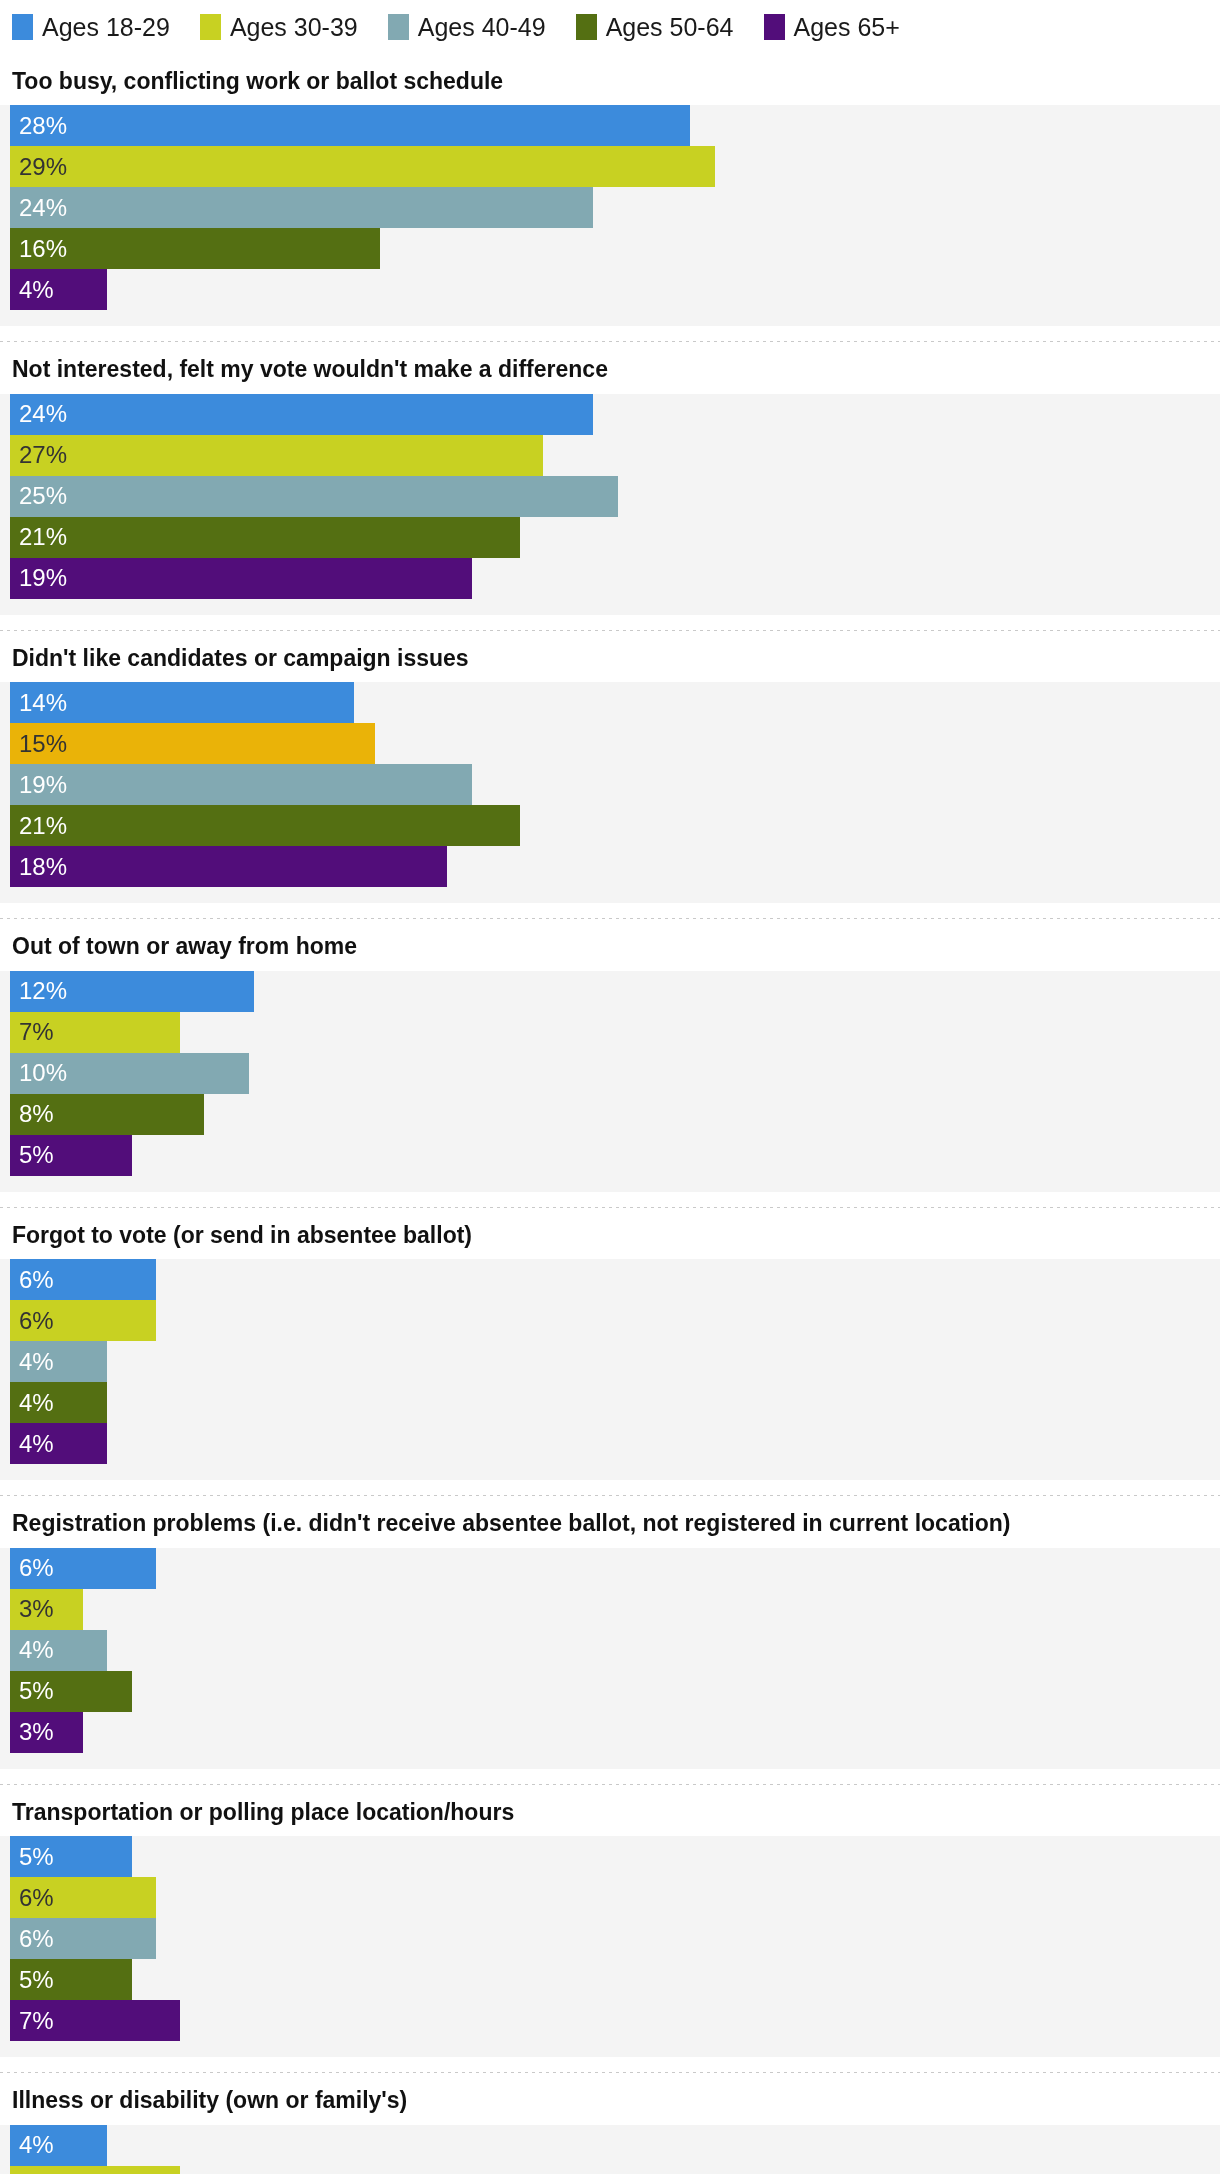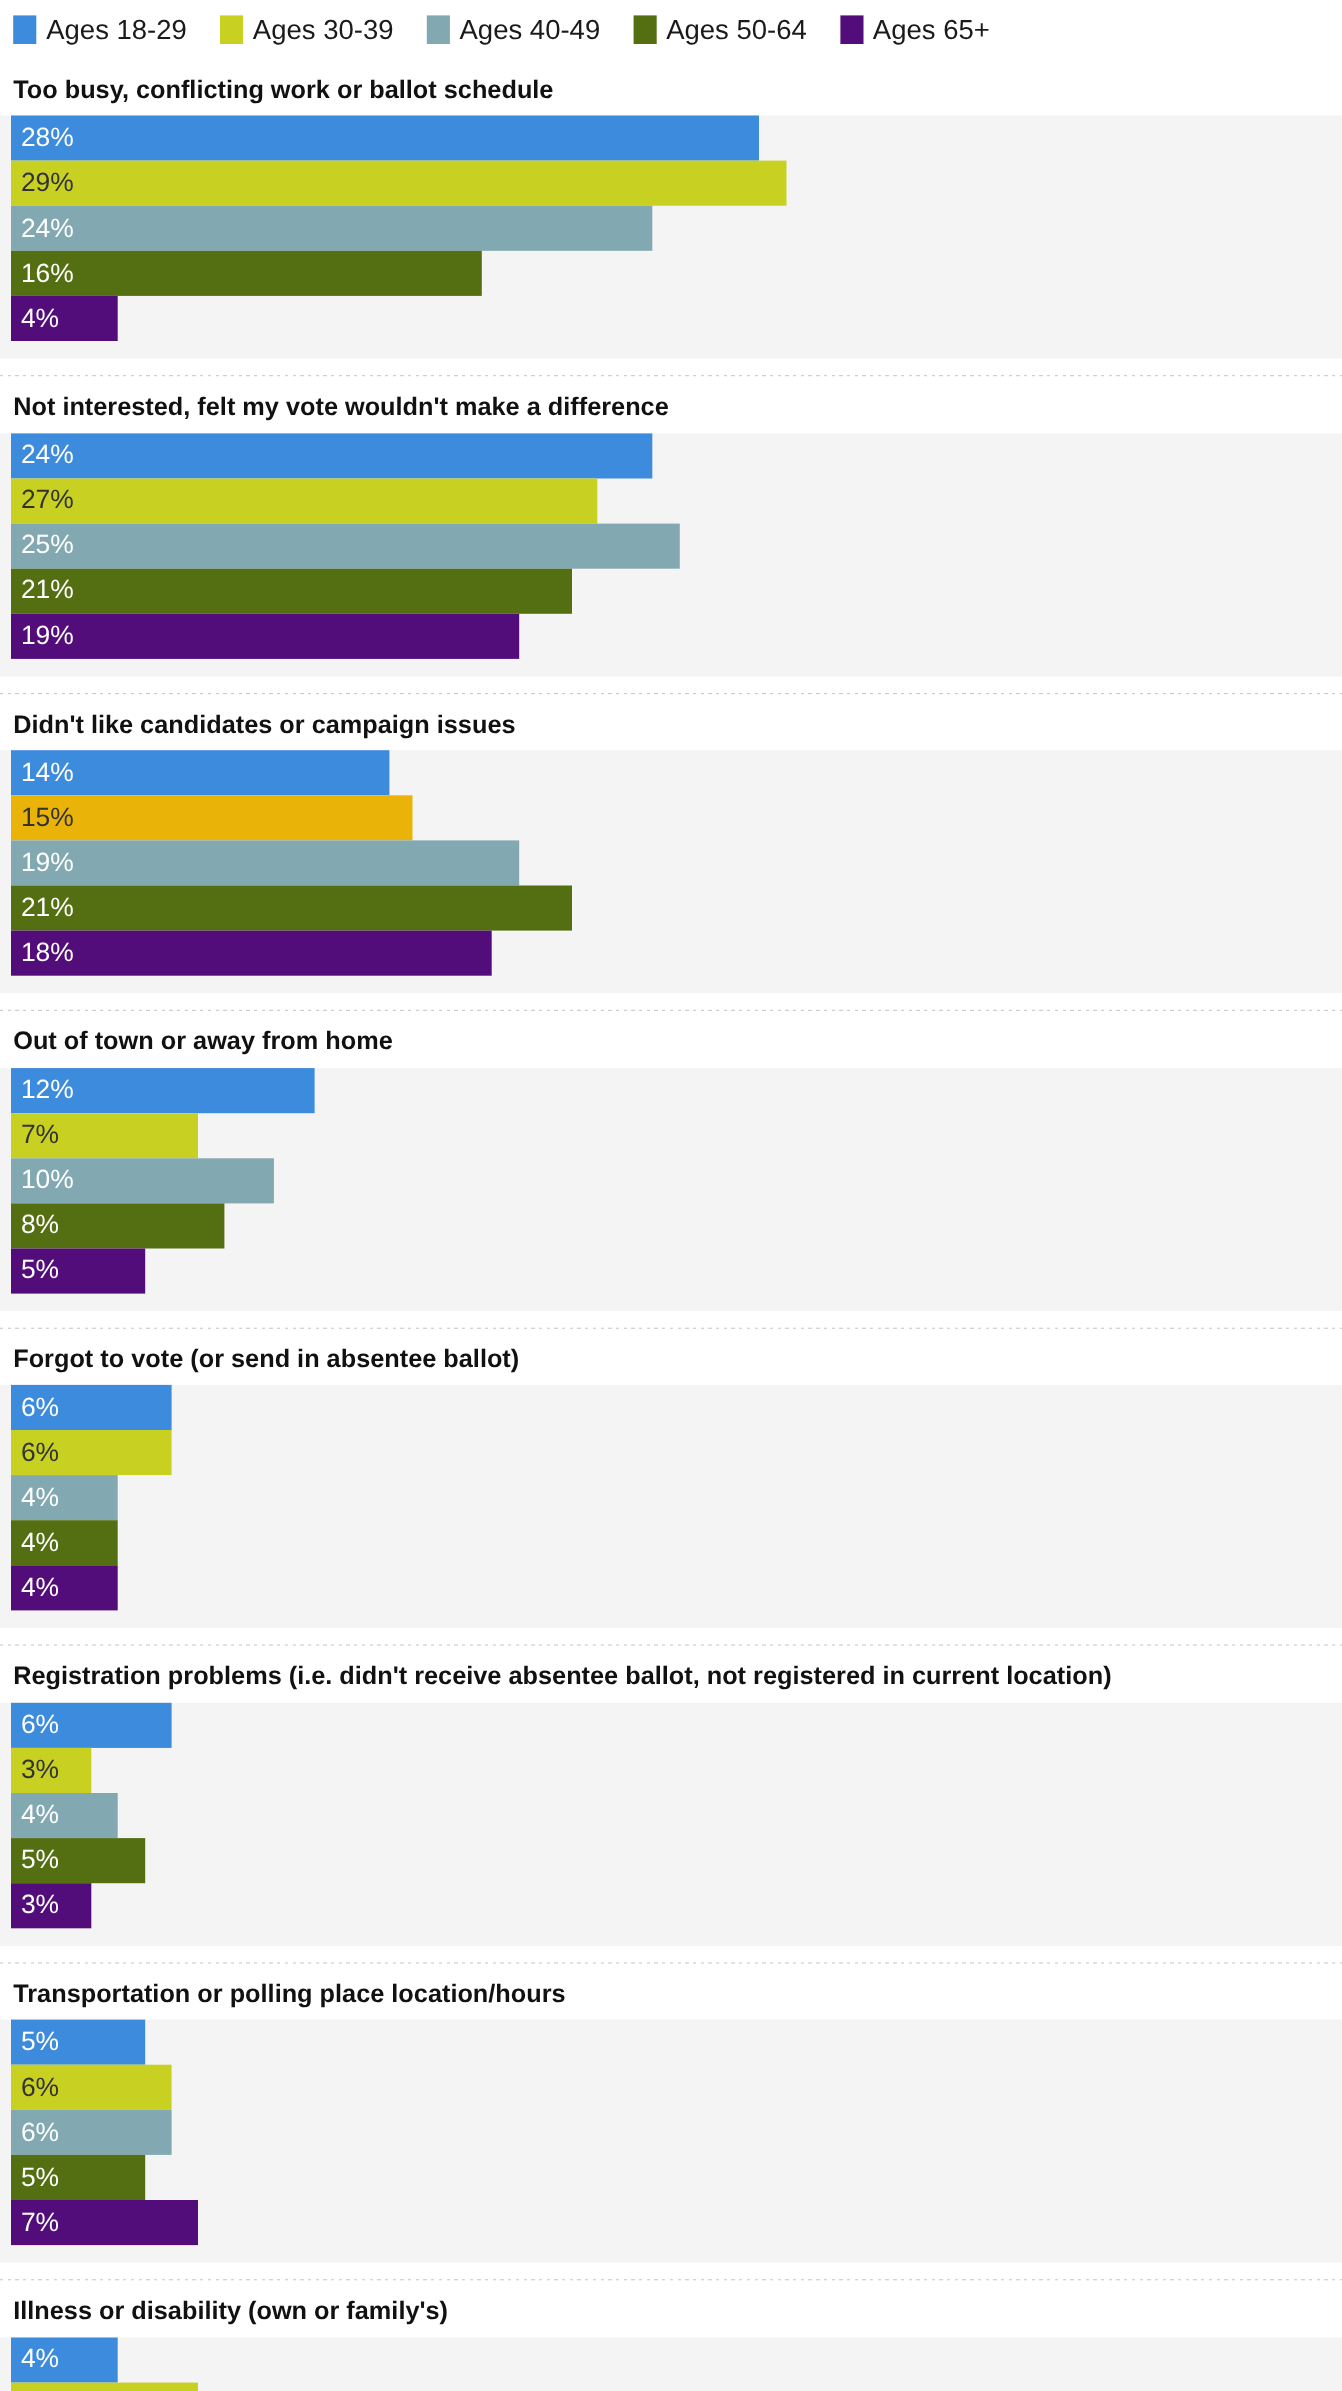--- a/index.html
+++ b/index.html
@@ -139,21 +139,21 @@
             <div class="bar" style="background: rgb(200, 209, 34); width: 705px;">
               <span class="bar-value v-dark">29%</span>
             </div>
           </div>
           <div class="bar-row">
             <div class="bar" style="background: rgb(130, 169, 178); width: 583px;">
               <span class="bar-value v-light">24%</span>
             </div>
           </div>
           <div class="bar-row">
-            <div class="bar" style="background: rgb(84, 111, 18); width: 428px;">
+            <div class="bar" style="background: rgb(84, 111, 18); width: 370px;">
               <span class="bar-value v-light">16%</span>
             </div>
           </div>
           <div class="bar-row">
             <div class="bar" style="background: rgb(82, 13, 122); width: 97px;">
               <span class="bar-value v-light">4%</span>
             </div>
           </div>
           <div class="group-bottom-pad"></div>
         </div>
@@ -223,21 +223,21 @@
           </div>
           <div class="group-bottom-pad"></div>
         </div>
         <div class="group-gap"></div>
       </div>
       <div class="group">
         <div class="group-sep"></div>
         <div class="group-title">Out of town or away from home</div>
         <div class="bars-panel">
           <div class="bar-row">
-            <div class="bar" style="background: rgb(60, 139, 220); width: 276px;">
+            <div class="bar" style="background: rgb(60, 139, 220); width: 244px;">
               <span class="bar-value v-light">12%</span>
             </div>
           </div>
           <div class="bar-row">
             <div class="bar" style="background: rgb(200, 209, 34); width: 170px;">
               <span class="bar-value v-dark">7%</span>
             </div>
           </div>
           <div class="bar-row">
             <div class="bar" style="background: rgb(130, 169, 178); width: 239px;">

